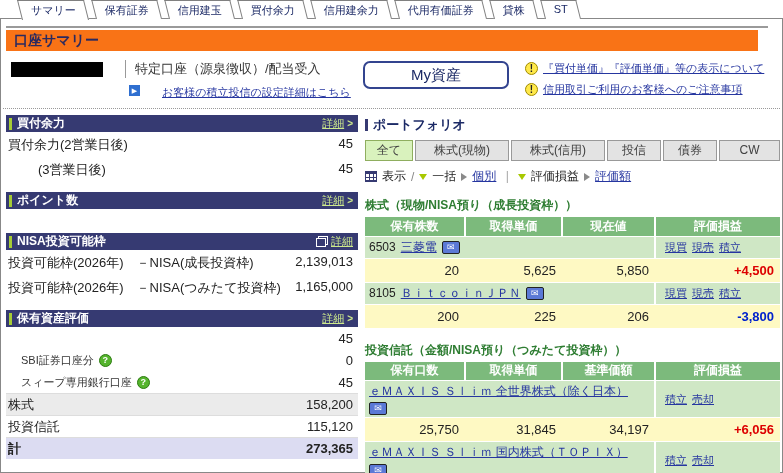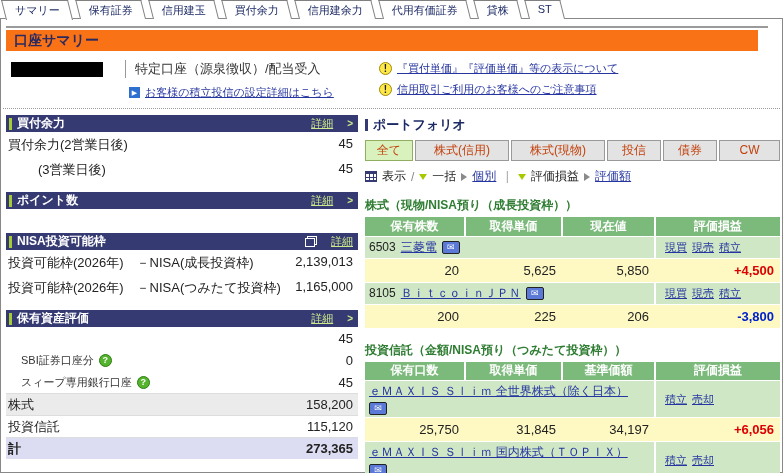--- a/index.html
+++ b/index.html
@@ -4,21 +4,21 @@
 <style>
   * { box-sizing: border-box; margin: 0; padding: 0; }
   html,body { width: 783px; height: 473px; }
   body {
     font-family: "Liberation Sans", "DejaVu Sans", sans-serif;
     font-size: 12px; color: #222; background: #fff; overflow: hidden;
   }
   a, .link { color: #2636a0; text-decoration: underline; cursor: pointer; }
 
   
-  .tabbar { display: flex; height: 19px; padding-left: 6px; position: relative; z-index: 2; gap: 7px; }
+  .tabbar { display: flex; height: 19px; padding-left: 22px; position: relative; z-index: 2; gap: 7px; }
   .tab { position: relative; cursor: pointer; }
   .tab-bg { position: absolute; left: 0; right: 0; top: 0; bottom: 0; background: #fff;
     border: 1px solid #808080; border-bottom: none;
     transform: skewX(14deg); transform-origin: 0 100%; }
   .tab.active .tab-bg { bottom: -1px; }
   .tab .lbl { position: relative; display: block; padding: 3px 13px 0 9px;
     font-size: 11px; color: #1c2a66; white-space: nowrap; }
 
   
   .content-box { position: relative; margin-top: -1px; border: 1px solid #888;
@@ -26,21 +26,21 @@
   .top-rule { height: 2px; background: #9a9a9a; margin: 7px 14px 0 5px; }
   .page-title-bar { margin: 2px 24px 0 5px; height: 21px; background: #f97316;
     color: #2a2a60; font-weight: bold; font-size: 14px; line-height: 21px; padding-left: 8px; }
 
   
   .account-row { display: flex; align-items: flex-start; margin: 9px 8px 0 10px; }
   .acct-left { width: 352px; }
   .acct-line1 { display: flex; align-items: center; }
   .redacted { width: 92px; height: 15px; background: #000; margin-right: 22px; }
   .acct-type { border-left: 1px solid #999; padding-left: 9px; font-size: 13px; color: #333; }
-  .acct-line2 { margin: 7px 0 0 118px; display: flex; align-items: center; gap: 5px; font-size: 11px; }
+  .acct-line2 { margin: 7px 0 0 118px; display: flex; gap: 22px; font-size: 11px; }
   .sq-arrow { width: 11px; height: 11px; background: #2f6fd0; color: #fff; font-size: 7px;
     line-height: 11px; text-align: center; flex: none; }
   .my-assets-btn { width: 146px; height: 28px; border: 2px solid #33448f; border-radius: 7px;
     background: #fff; color: #1c2a66; font-size: 15px; text-align: center; line-height: 24px;
     margin-top: 1px; cursor: pointer; }
   .notices { margin-left: 16px; display: flex; flex-direction: column; gap: 6px; margin-top: 1px; }
   .notice { display: flex; align-items: center; gap: 5px; font-size: 11px; }
   .warn-icon { width: 13px; height: 13px; border-radius: 50%; background: #ffe94a;
     border: 1px solid #a08a00; color: #222; font-weight: bold; font-size: 10px;
     line-height: 11px; text-align: center; flex: none; }
@@ -51,21 +51,21 @@
   .col-left { width: 352px; flex: none; }
   .col-right { flex: 1; min-width: 0; }
 
   
   .sec-header { display: flex; align-items: center; height: 17px; background: #363a72;
     color: #fff; margin-top: 10px; }
   .sec-header.first { margin-top: 0; }
   .sec-accent { width: 3px; height: 12px; background: #a6cc35; margin: 0 5px 0 3px; flex: none; }
   .sec-title { font-weight: bold; font-size: 12px; }
   .sec-detail { margin-left: auto; padding-right: 5px; color: #cde98c; font-size: 11px;
-    display: flex; align-items: center; gap: 14px; cursor: pointer; }
+    display: flex; align-items: center; gap: 3px; cursor: pointer; }
   .sec-detail .u { text-decoration: underline; color: #cde98c; }
   .sec-detail .gt { font-weight: bold; font-size: 10px; text-decoration: none; }
   .winicon { position: relative; width: 12px; height: 11px; display: inline-block; flex: none; }
   .winicon::before { content: ""; position: absolute; right: 0; top: 0; width: 8px; height: 7px;
     border: 1px solid #fff; }
   .winicon::after { content: ""; position: absolute; left: 0; bottom: 0; width: 8px; height: 7px;
     border: 1px solid #fff; background: #363a72; }
 
   .kv-row { display: flex; padding: 4px 2px 3px 2px; font-size: 13px; }
   .kv-label { white-space: nowrap; }
@@ -82,21 +82,21 @@
   .help-icon { width: 13px; height: 13px; border-radius: 50%; background: #55b42d;
     border: 1px solid #2c7c10; color: #fff; font-weight: bold; font-size: 9px;
     line-height: 11px; text-align: center; display: inline-block; cursor: pointer; }
 
   
   .pf-title-row { display: flex; align-items: center; margin: 1px 0 6px 0; }
   .pf-accent { width: 3px; height: 12px; background: #363a72; margin-right: 5px; }
   .pf-title { color: #1c2a66; font-weight: bold; font-size: 13px; }
 
   .filters { display: flex; gap: 2px; margin-bottom: 7px; }
-  .filter { height: 21px; line-height: 19px; text-align: center; font-size: 12px; color: #c2410c;
+  .filter { height: 21px; line-height: 19px; text-align: center; font-size: 12px; color: #404040;
     background: #e3e3e3; border: 1px solid #999; cursor: pointer; white-space: nowrap; }
   .f0 { width: 48px; } .f1 { width: 94px; } .f2 { width: 94px; }
   .f3 { width: 54px; } .f4 { width: 54px; } .f5 { flex: 1; }
   .filter.active { background: #d9f2bd; border-color: #8fae5f; }
 
   .toolbar { display: flex; align-items: center; gap: 5px; font-size: 12px; margin-bottom: 2px; }
   .tblicon { display: inline-block; width: 12px; height: 11px; border: 1px solid #363a72;
     background:
       linear-gradient(to right, transparent 3px, #363a72 3px, #363a72 4px, transparent 4px, transparent 7px, #363a72 7px, #363a72 8px, transparent 8px),
       linear-gradient(to bottom, #363a72 2px, transparent 2px, transparent 5px, #363a72 5px, #363a72 6px, transparent 6px, transparent 8px, #363a72 8px); }
@@ -175,20 +175,21 @@
     <div class="acct-left">
       <div class="acct-line1">
         <div class="redacted"></div>
         <div class="acct-type">特定口座（源泉徴収）/配当受入</div>
       </div>
       <div class="acct-line2">
         <span class="sq-arrow">▶</span>
         <span class="link">お客様の積立投信の設定詳細はこちら</span>
       </div>
     </div>
+    <div class="my-assets-btn">My資産</div>
     <div class="notices">
       <div class="notice">
         <span class="warn-icon">!</span>
         <span class="link">『買付単価』『評価単価』等の表示について</span>
       </div>
       <div class="notice">
         <span class="warn-icon">!</span>
         <span class="link">信用取引ご利用のお客様へのご注意事項</span>
       </div>
     </div>
@@ -284,22 +285,22 @@
     </div>
 
     <div class="col-right">
       <div class="pf-title-row">
         <span class="pf-accent"></span>
         <span class="pf-title">ポートフォリオ</span>
       </div>
 
       <div class="filters">
         <div class="filter f0 active">全て</div>
+        <div class="filter f1">株式(現物)</div>
         <div class="filter f2">株式(信用)</div>
-        <div class="filter f1">株式(現物)</div>
         <div class="filter f3">投信</div>
         <div class="filter f4">債券</div>
         <div class="filter f5">CW</div>
       </div>
 
       <div class="toolbar">
         <span class="tblicon"></span>
         <span>表示</span>
         <span class="tb-sep">/</span>
         <span class="tri-down"></span>

